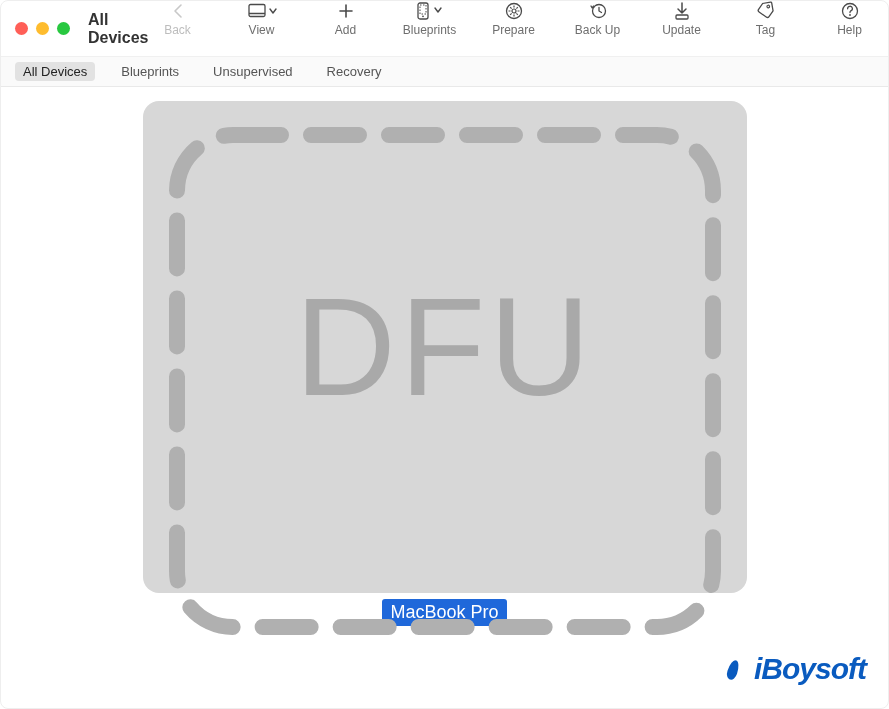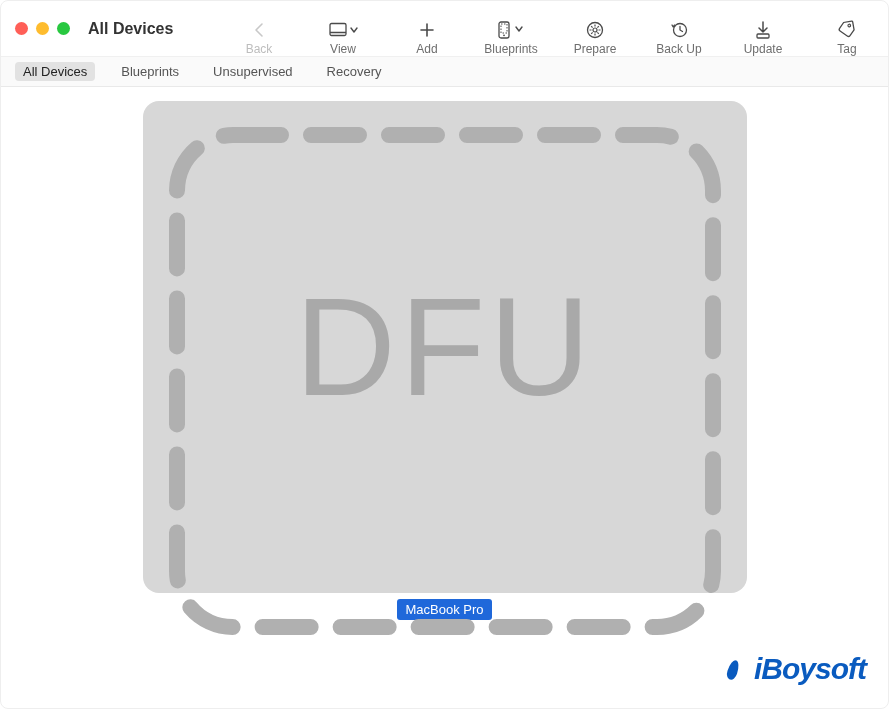--- a/index.html
+++ b/index.html
@@ -7,38 +7,38 @@
   .window { width: 889px; height: 709px; position: relative; background: #fff; border: 1px solid #eee; border-radius: 8px; overflow: hidden; }
 
   
   .titlebar { height: 56px; display: flex; align-items: stretch; border-bottom: 1px solid #f0f0f0; padding: 0 8px 0 14px; }
   .traffic { display:flex; align-items:center; gap:8px; margin-right:16px; }
   .dot { width:13px; height:13px; border-radius:50%; }
   .dot.red { background:#ff5f57; }
   .dot.yellow { background:#febc2e; }
   .dot.green { background:#28c840; }
   .title { display:flex; align-items:center; font-size:16px; font-weight:600; color:#333; margin-right: auto; padding-left:2px;}
-  .toolbar { display:flex; align-items: flex-end; gap: 26px; padding-right:4px; }
+  .toolbar { display:flex; align-items: flex-start; gap: 26px; padding-right:4px; }
   .tb-btn { display:flex; flex-direction:column; align-items:center; justify-content:center; width:58px; gap:2px; cursor:pointer; }
   .tb-btn .ic { height:20px; display:flex; align-items:center; justify-content:center; color:#4a4a4a; }
   .tb-btn.disabled .ic { color:#c8c8c8; }
   .tb-btn .lbl { font-size:12px; color:#6e6e6e; }
   .tb-btn.disabled .lbl { color:#bdbdbd; }
 
   
   .filterbar { height:30px; display:flex; align-items:center; gap:18px; padding: 0 14px; border-bottom:1px solid #e9e9e9; font-size:13px; background:#fafafa; }
   .filter { color:#555; padding:2px 8px; border-radius:4px; cursor:pointer; }
   .filter.active { background:#e2e2e2; color:#222; }
 
   
   .main { position:relative; width:100%; height:calc(100% - 56px - 30px); display:flex; flex-direction:column; align-items:center; justify-content:flex-start; padding-top:14px; }
   .device-tile { width:604px; height:492px; background:#d7d7d7; border-radius:16px; position:relative; display:flex; align-items:center; justify-content:center; }
   .dash-rect { position:absolute; inset:26px; }
   .dfu-text { font-size:140px; font-weight:400; letter-spacing:4px; color:#a9a9a9; user-select:none; }
-  .device-label { margin-top:6px; display:inline-block; background:#1f68da; color:#fff; font-size:13px; padding:3px 8px; border-radius:3px; }
+  .device-label { margin-top:6px; display:inline-block; background:#1f68da; color:#fff; font-size:18px; padding:3px 8px; border-radius:3px; }
 
   .watermark { position:absolute; right:22px; bottom:22px; font-size:30px; font-weight:800; font-style:italic; color:#0a5bbf; letter-spacing:-1px; display:flex; align-items:flex-end; gap:18px; user-select:none; }
   .watermark .drop { width:10px; height:20px; background:#0a5bbf; border-radius:50% 50% 50% 50% / 65% 65% 40% 40%; transform: rotate(18deg); margin-bottom:6px; margin-right:-2px;}
 
   svg { overflow: visible; }
 </style>
 </head>
 <body>
 
 <div class="window">
@@ -139,20 +139,30 @@
       <div class="tb-btn">
         <span class="ic">
           <svg width="18" height="18" viewBox="0 0 18 18">
             <path d="M2 6 L7 1 H15 A1 1 0 0 1 16 2 V10 L11 15 A2 2 0 0 1 8.2 15 L2 8.8 A2 2 0 0 1 2 6 Z" transform="rotate(-10 9 9)" fill="none" stroke="currentColor" stroke-width="1.3"></path>
             <circle cx="12" cy="5" r="1.3" fill="none" stroke="currentColor" stroke-width="1.2" transform="rotate(-10 9 9)"></circle>
           </svg>
         </span>
         <span class="lbl">Tag</span>
       </div>
 
+      <div class="tb-btn">
+        <span class="ic">
+          <svg width="18" height="18" viewBox="0 0 18 18">
+            <circle cx="9" cy="9" r="7.5" fill="none" stroke="currentColor" stroke-width="1.3"></circle>
+            <path d="M6.6 6.8 A2.4 2.4 0 1 1 9.6 9 C9 9.4 9 10 9 10.6" fill="none" stroke="currentColor" stroke-width="1.3" stroke-linecap="round"></path>
+            <circle cx="9" cy="13" r="0.9" fill="currentColor"></circle>
+          </svg>
+        </span>
+        <span class="lbl">Help</span>
+      </div>
 
     </div>
   </div>
 
   <div class="filterbar">
     <span class="filter active">All Devices</span>
     <span class="filter">Blueprints</span>
     <span class="filter">Unsupervised</span>
     <span class="filter">Recovery</span>
   </div>

